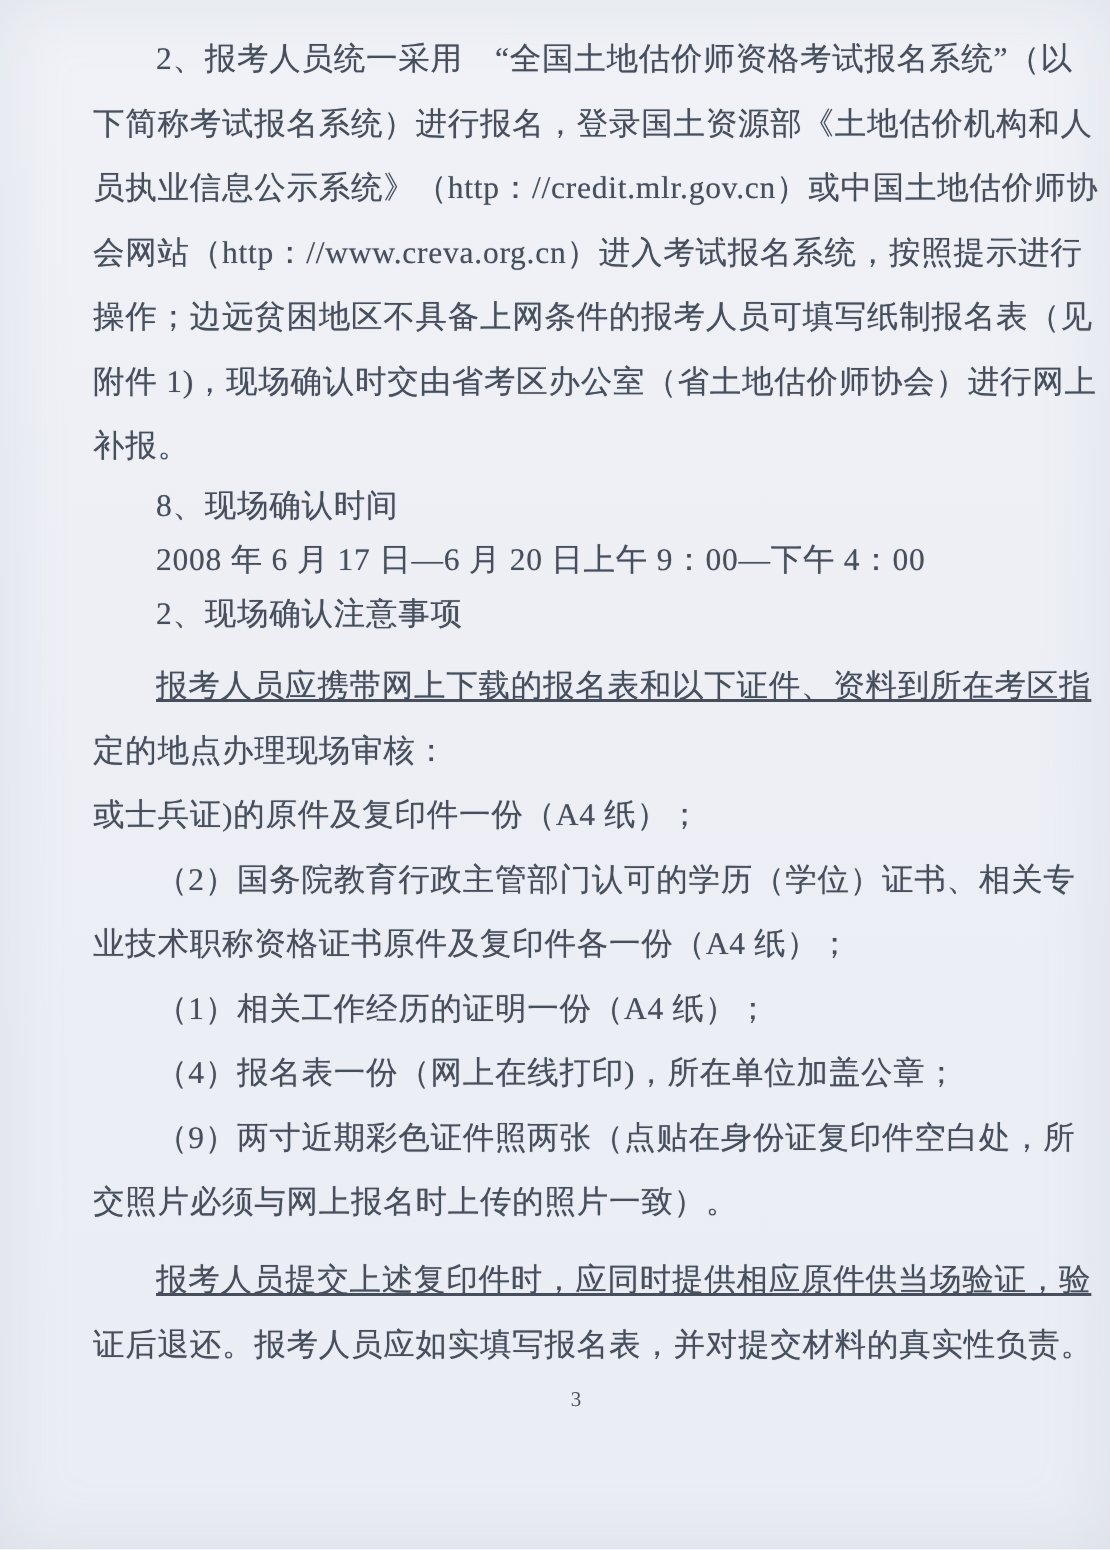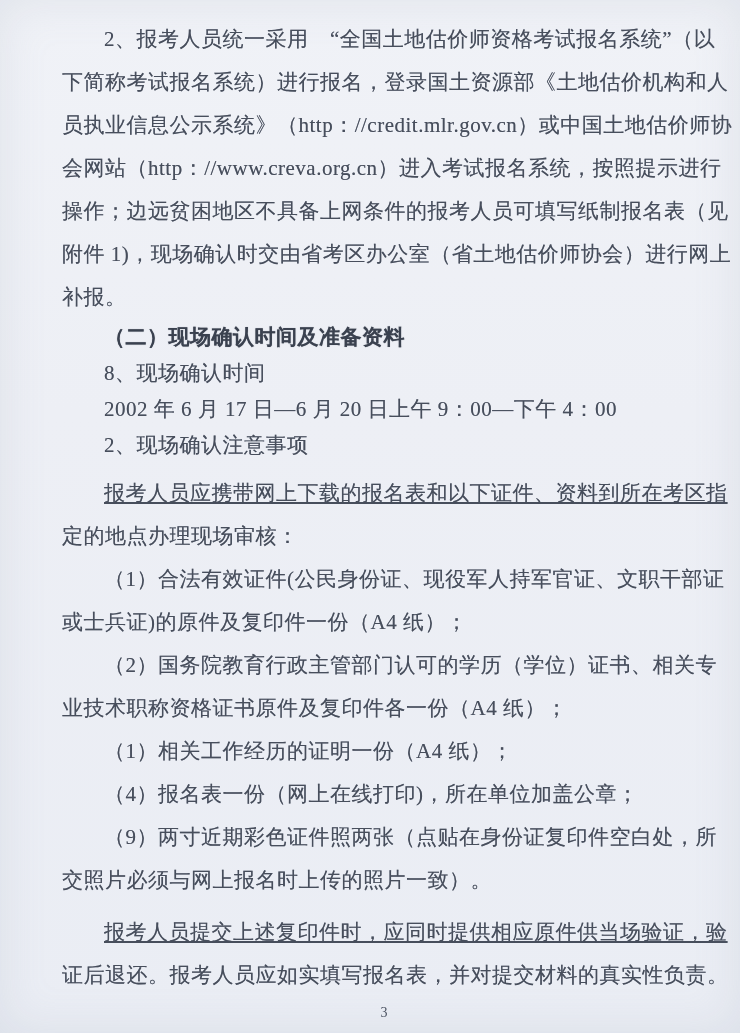--- a/index.html
+++ b/index.html
@@ -52,27 +52,25 @@
 
 <div class="page">
   <div class="text-block" id="document-body">
       <div class="line indent">2、报考人员统一采用　“全国土地估价师资格考试报名系统”（以</div>
       <div class="line">下简称考试报名系统）进行报名，登录国土资源部《土地估价机构和人</div>
       <div class="line">员执业信息公示系统》（http：//credit.mlr.gov.cn）或中国土地估价师协</div>
       <div class="line">会网站（http：//www.creva.org.cn）进入考试报名系统，按照提示进行</div>
       <div class="line">操作；边远贫困地区不具备上网条件的报考人员可填写纸制报名表（见</div>
       <div class="line">附件 1)，现场确认时交由省考区办公室（省土地估价师协会）进行网上</div>
       <div class="line">补报。</div>
-      <div class="line indent bold tight">（二）现场确认时间及准备资料</div>
       <div class="line indent tight">8、现场确认时间</div>
-      <div class="line indent tight">2002 年 6 月 17 日—6 月 20 日上午 9：00—下午 4：00</div>
+      <div class="line indent tight">2008 年 6 月 17 日—6 月 20 日上午 9：00—下午 4：00</div>
       <div class="line indent tight">2、现场确认注意事项</div>
       <div class="line indent gap">报考人员应携带网上下载的报名表和以下证件、资料到所在考区指</div>
       <div class="line">定的地点办理现场审核：</div>
-      <div class="line indent">（1）合法有效证件(公民身份证、现役军人持军官证、文职干部证</div>
       <div class="line">或士兵证)的原件及复印件一份（A4 纸）；</div>
       <div class="line indent">（2）国务院教育行政主管部门认可的学历（学位）证书、相关专</div>
       <div class="line">业技术职称资格证书原件及复印件各一份（A4 纸）；</div>
       <div class="line indent">（1）相关工作经历的证明一份（A4 纸）；</div>
       <div class="line indent">（4）报名表一份（网上在线打印)，所在单位加盖公章；</div>
       <div class="line indent">（9）两寸近期彩色证件照两张（点贴在身份证复印件空白处，所</div>
       <div class="line">交照片必须与网上报名时上传的照片一致）。</div>
       <div class="line indent gap">报考人员提交上述复印件时，应同时提供相应原件供当场验证，验</div>
       <div class="line">证后退还。报考人员应如实填写报名表，并对提交材料的真实性负责。</div>
     </div>

